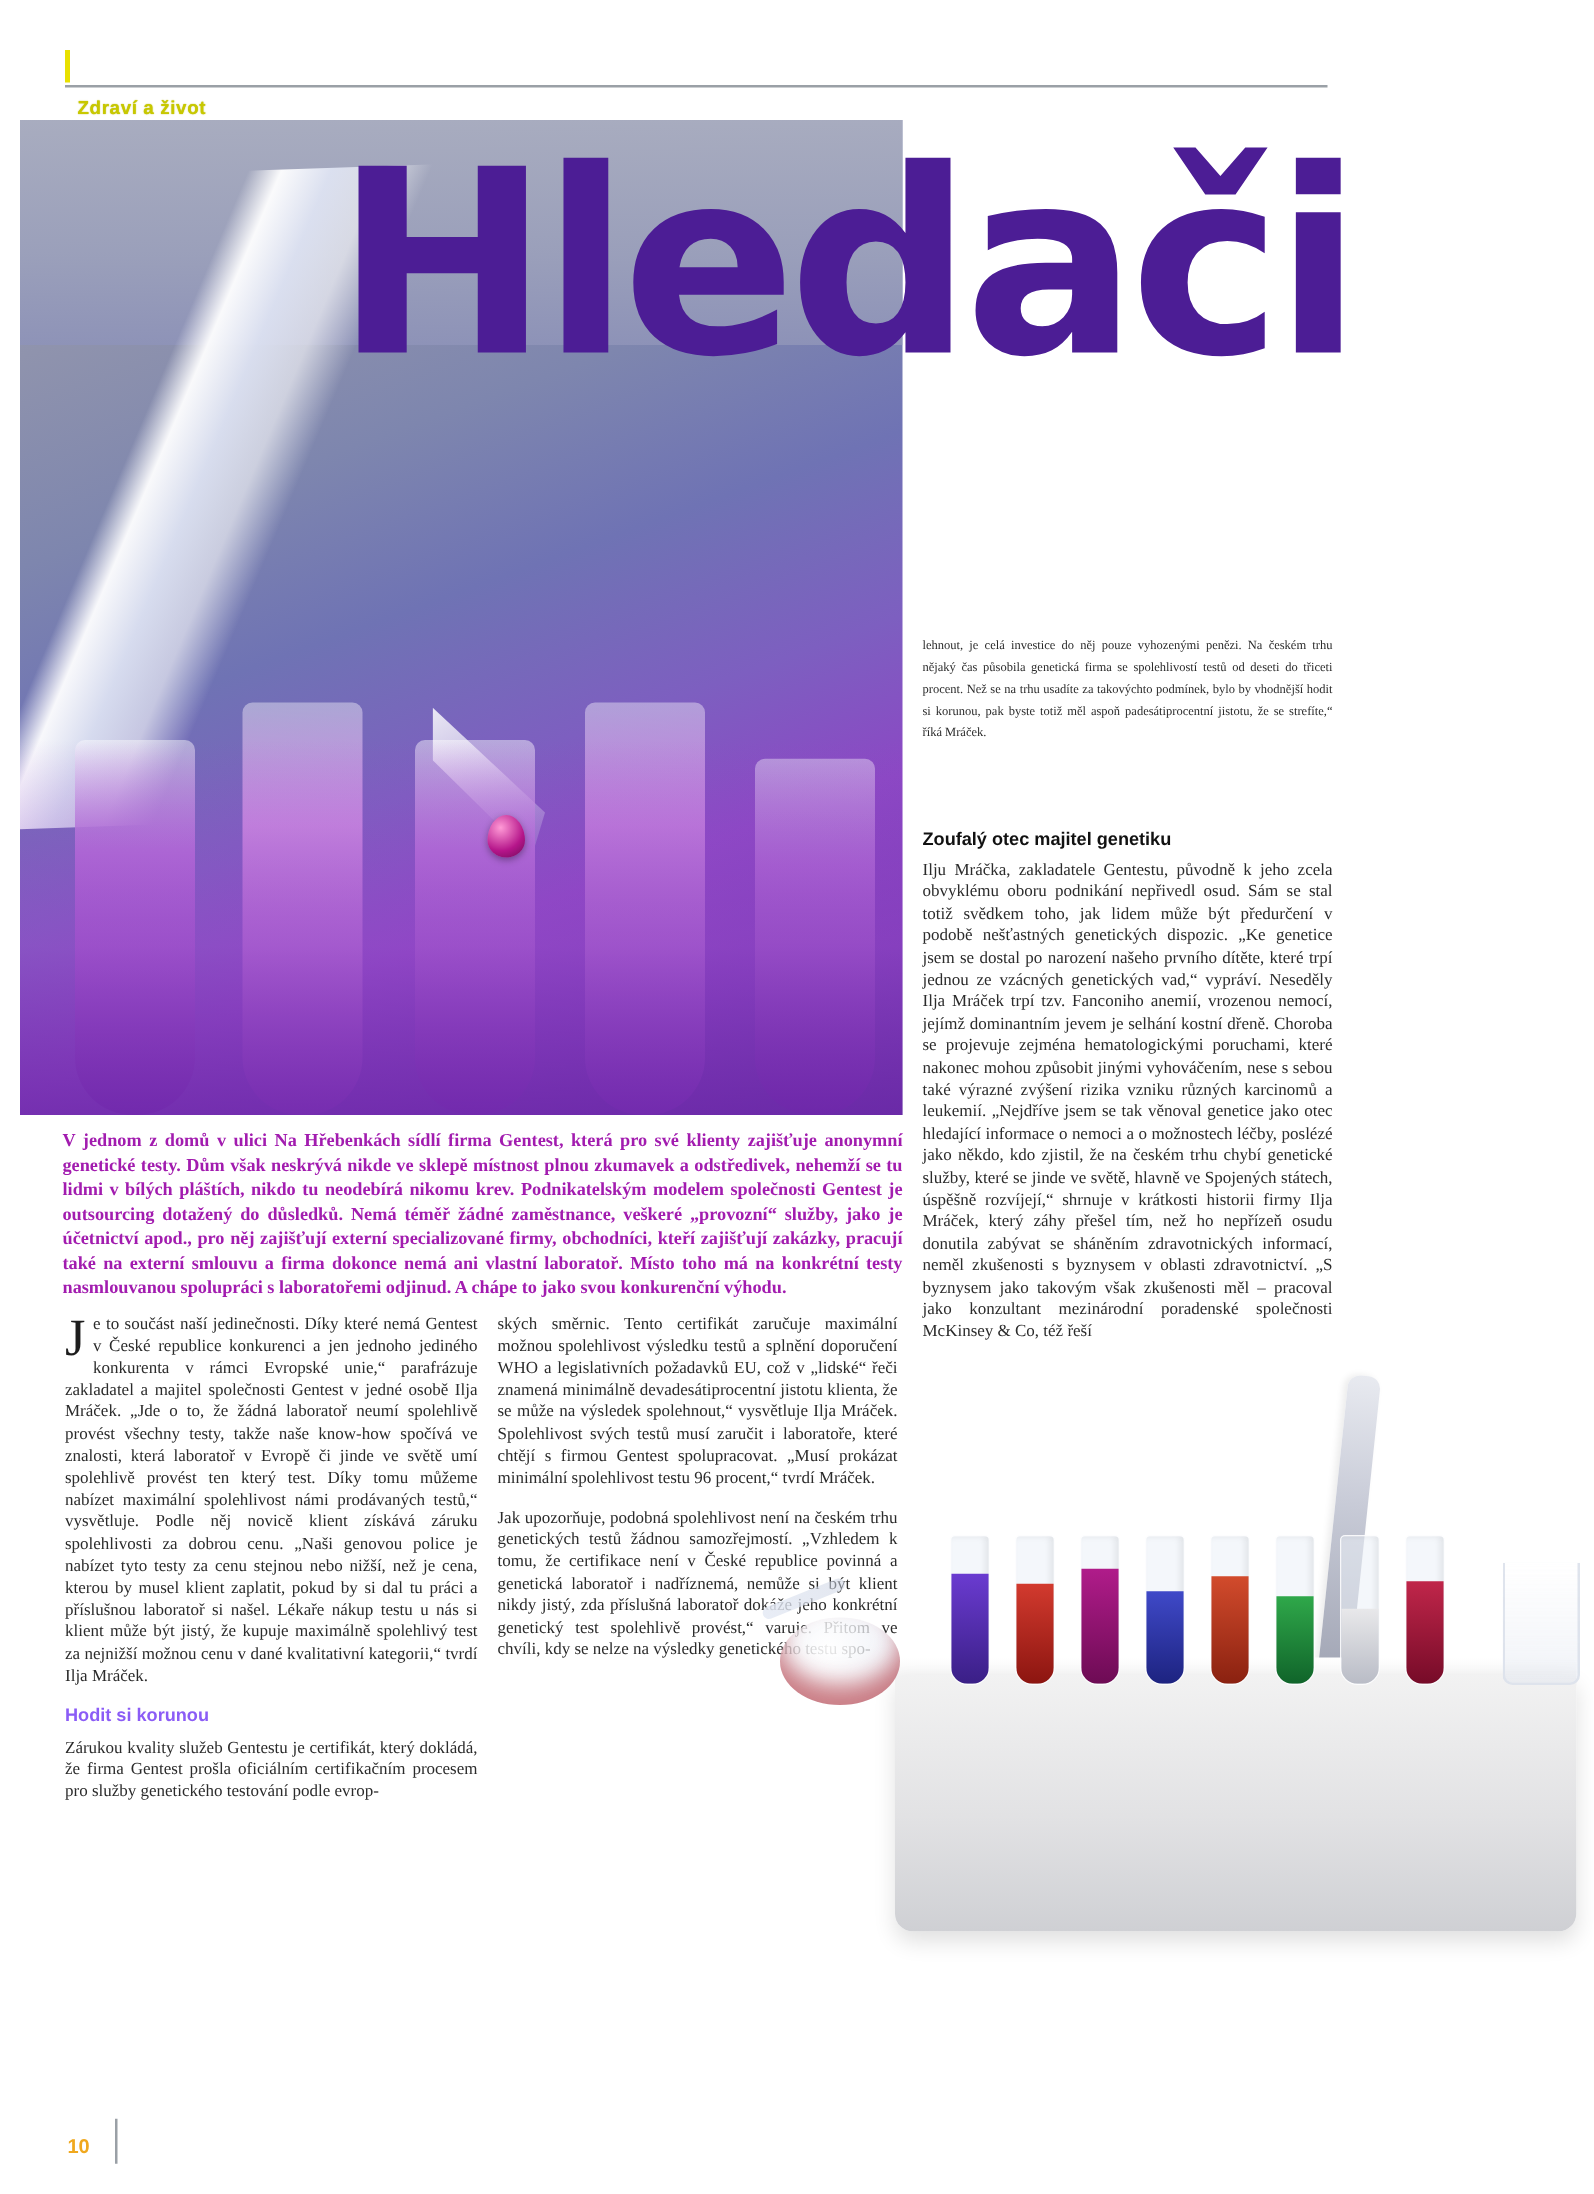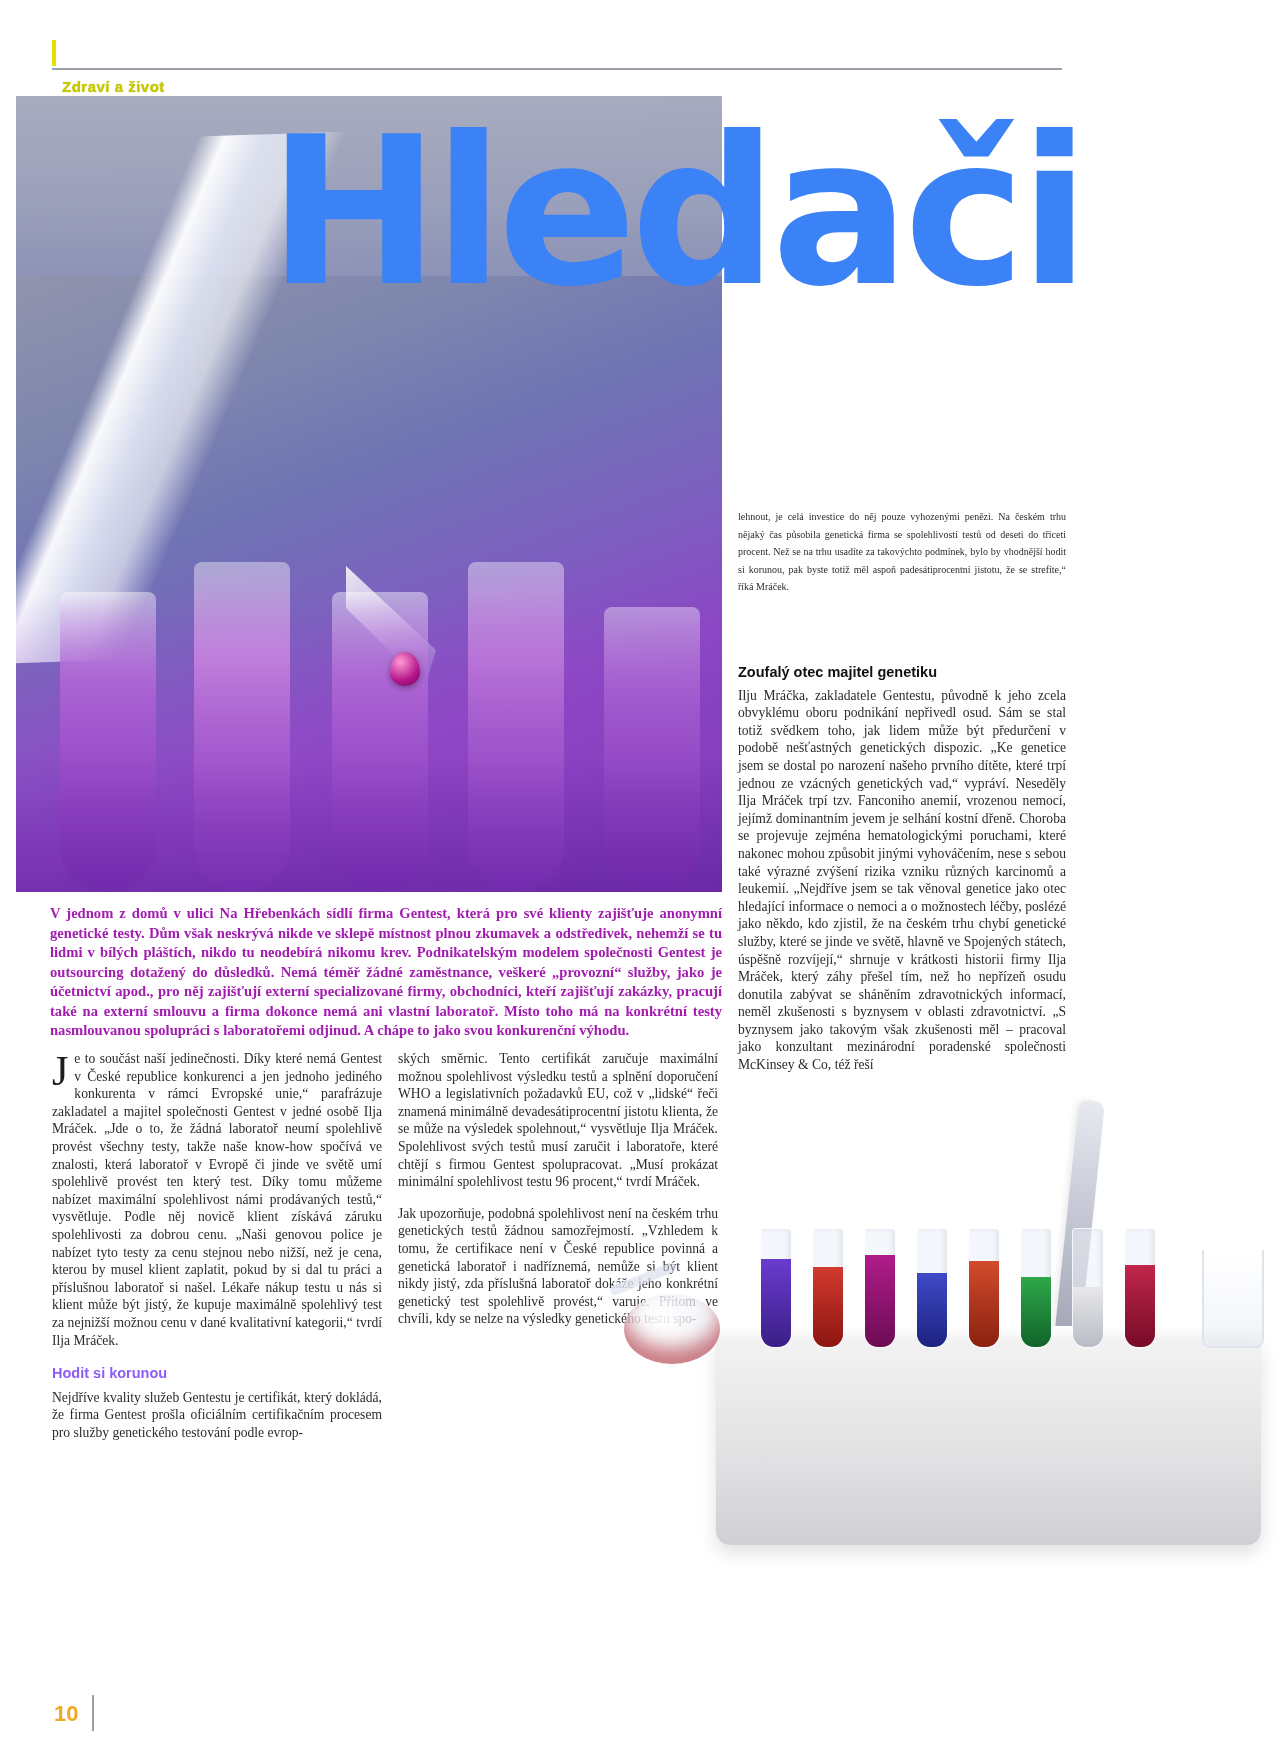--- a/index.html
+++ b/index.html
@@ -113,21 +113,21 @@
 
   
   .title-1 {
     position: absolute;
     left: 268px;
     top: 120px;
     font-family: "DejaVu Sans", sans-serif;
     font-weight: bold;
     font-size: 205px;
     line-height: 0.9;
-    color: #3b82f6;
+    color: #4c1d95;
     letter-spacing: -6px;
   }
   .title-2 {
     position: absolute;
     left: 418px;
     top: 330px;
     font-family: "DejaVu Sans", sans-serif;
     font-weight: bold;
     font-size: 152px;
     line-height: 0.9;
@@ -303,21 +303,21 @@
     box-shadow: -3px 0 6px rgba(0,0,0,0.08);
   }
 
   
   .folio {
     position: absolute;
     left: 54px;
     bottom: 28px;
     font-family: "Liberation Sans", sans-serif;
     font-weight: bold;
-    font-size: 22px;
+    font-size: 16px;
     color: #f0a81e;
   }
   .folio-rule {
     position: absolute;
     left: 92px;
     bottom: 24px;
     width: 2px;
     height: 36px;
     background: #9aa0a6;
   }
@@ -354,21 +354,21 @@
     <div class="sub-head">Zoufalý otec majitel genetiku</div>
     <p>Ilju Mráčka, zakladatele Gentestu, původně k jeho zcela obvyklému oboru podnikání nepřivedl osud. Sám se stal totiž svědkem toho, jak lidem může být předurčení v podobě nešťastných genetických dispozic. „Ke genetice jsem se dostal po narození našeho prvního dítěte, které trpí jednou ze vzácných genetických vad,“ vypráví. Neseděly Ilja Mráček trpí tzv. Fanconiho anemií, vrozenou nemocí, jejímž dominantním jevem je selhání kostní dřeně. Choroba se projevuje zejména hematologickými poruchami, které nakonec mohou způsobit jinými vyhováčením, nese s sebou také výrazné zvýšení rizika vzniku různých karcinomů a leukemií. „Nejdříve jsem se tak věnoval genetice jako otec hledající informace o nemoci a o možnostech léčby, poslézé jako někdo, kdo zjistil, že na českém trhu chybí genetické služby, které se jinde ve světě, hlavně ve Spojených státech, úspěšně rozvíjejí,“ shrnuje v krátkosti historii firmy Ilja Mráček, který záhy přešel tím, než ho nepřízeň osudu donutila zabývat se sháněním zdravotnických informací, neměl zkušenosti s byznysem v oblasti zdravotnictví. „S byznysem jako takovým však zkušenosti měl – pracoval jako konzultant mezinárodní poradenské společnosti McKinsey &amp; Co, též řeší</p>
   </div>
 
   <div class="lead">V jednom z domů v ulici Na Hřebenkách sídlí firma Gentest, která pro své klienty zajišťuje anonymní genetické testy. Dům však neskrývá nikde ve sklepě místnost plnou zkumavek a odstředivek, nehemží se tu lidmi v bílých pláštích, nikdo tu neodebírá nikomu krev. Podnikatelským modelem společnosti Gentest je outsourcing dotažený do důsledků. Nemá téměř žádné zaměstnance, veškeré „provozní“ služby, jako je účetnictví apod., pro něj zajišťují externí specializované firmy, obchodníci, kteří zajišťují zakázky, pracují také na externí smlouvu a firma dokonce nemá ani vlastní laboratoř. Místo toho má na konkrétní testy nasmlouvanou spolupráci s laboratořemi odjinud. A chápe to jako svou konkurenční výhodu.</div>
 
   <div class="col col-1">
     <span class="dropcap">J</span>
     <p>e to součást naší jedinečnosti. Díky které nemá Gentest v České republice konkurenci a jen jednoho jediného konkurenta v rámci Evropské unie,“ parafrázuje zakladatel a majitel společnosti Gentest v jedné osobě Ilja Mráček. „Jde o to, že žádná laboratoř neumí spolehlivě provést všechny testy, takže naše know-how spočívá ve znalosti, která laboratoř v Evropě či jinde ve světě umí spolehlivě provést ten který test. Díky tomu můžeme nabízet maximální spolehlivost námi prodávaných testů,“ vysvětluje. Podle něj novicě klient získává záruku spolehlivosti za dobrou cenu. „Naši genovou police je nabízet tyto testy za cenu stejnou nebo nižší, než je cena, kterou by musel klient zaplatit, pokud by si dal tu práci a příslušnou laboratoř si našel. Lékaře nákup testu u nás si klient může být jistý, že kupuje maximálně spolehlivý test za nejnižší možnou cenu v dané kvalitativní kategorii,“ tvrdí Ilja Mráček.</p>
     <div class="sec-head">Hodit si korunou</div>
-    <p>Nejdříve kvality služeb Gentestu je certifikát, který dokládá, že firma Gentest prošla oficiálním certifikačním procesem pro služby genetického testování podle evrop-</p>
+    <p>Zárukou kvality služeb Gentestu je certifikát, který dokládá, že firma Gentest prošla oficiálním certifikačním procesem pro služby genetického testování podle evrop-</p>
   </div>
 
   <div class="col col-2">
     <p>ských směrnic. Tento certifikát zaručuje maximální možnou spolehlivost výsledku testů a splnění doporučení WHO a legislativních požadavků EU, což v „lidské“ řeči znamená minimálně devadesátiprocentní jistotu klienta, že se může na výsledek spolehnout,“ vysvětluje Ilja Mráček. Spolehlivost svých testů musí zaručit i laboratoře, které chtějí s firmou Gentest spolupracovat. „Musí prokázat minimální spolehlivost testu 96 procent,“ tvrdí Mráček.</p>
     <p style="margin-top:14px">Jak upozorňuje, podobná spolehlivost není na českém trhu genetických testů žádnou samozřejmostí. „Vzhledem k tomu, že certifikace není v České republice povinná a genetická laboratoř i nadříznemá, nemůže si být klient nikdy jistý, zda příslušná laboratoř dokáže jeho konkrétní genetický test spolehlivě provést,“ varuje. Přitom ve chvíli, kdy se nelze na výsledky genetického testu spo-</p>
   </div>
 
   <div class="photo-bottom">
     <div class="pb-pipette2"></div>
     <div class="pb-bench-top"></div>

